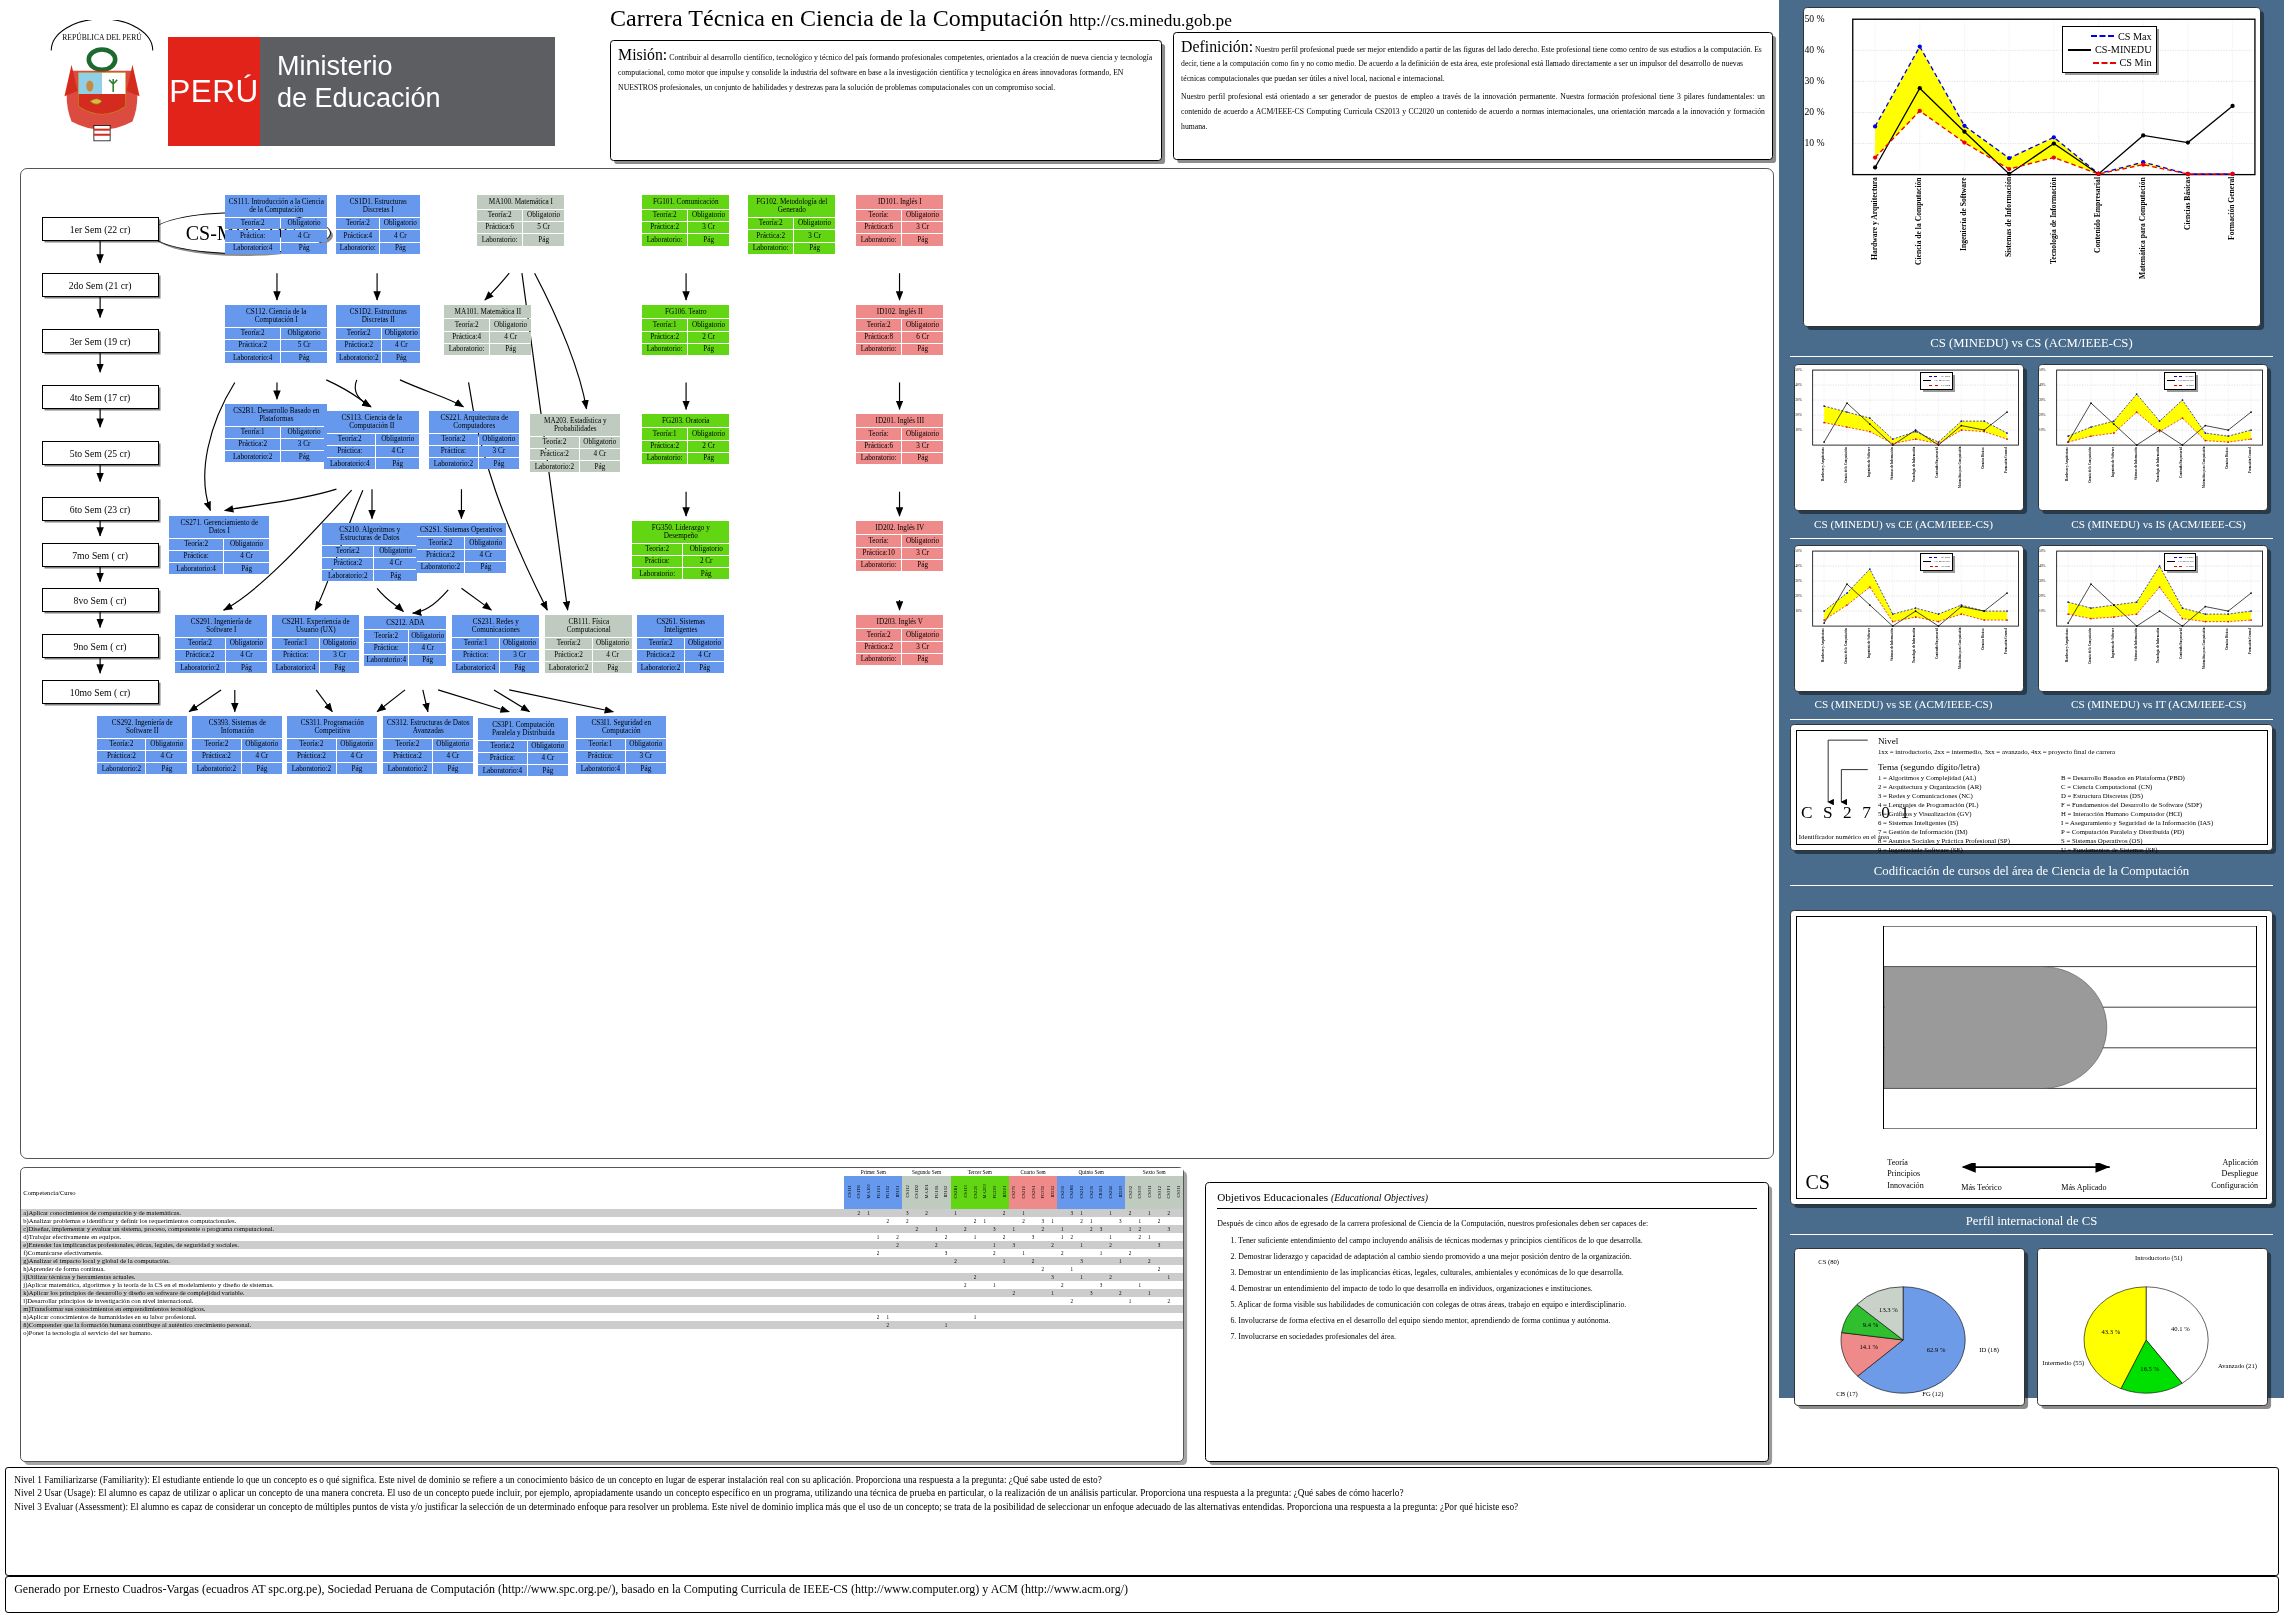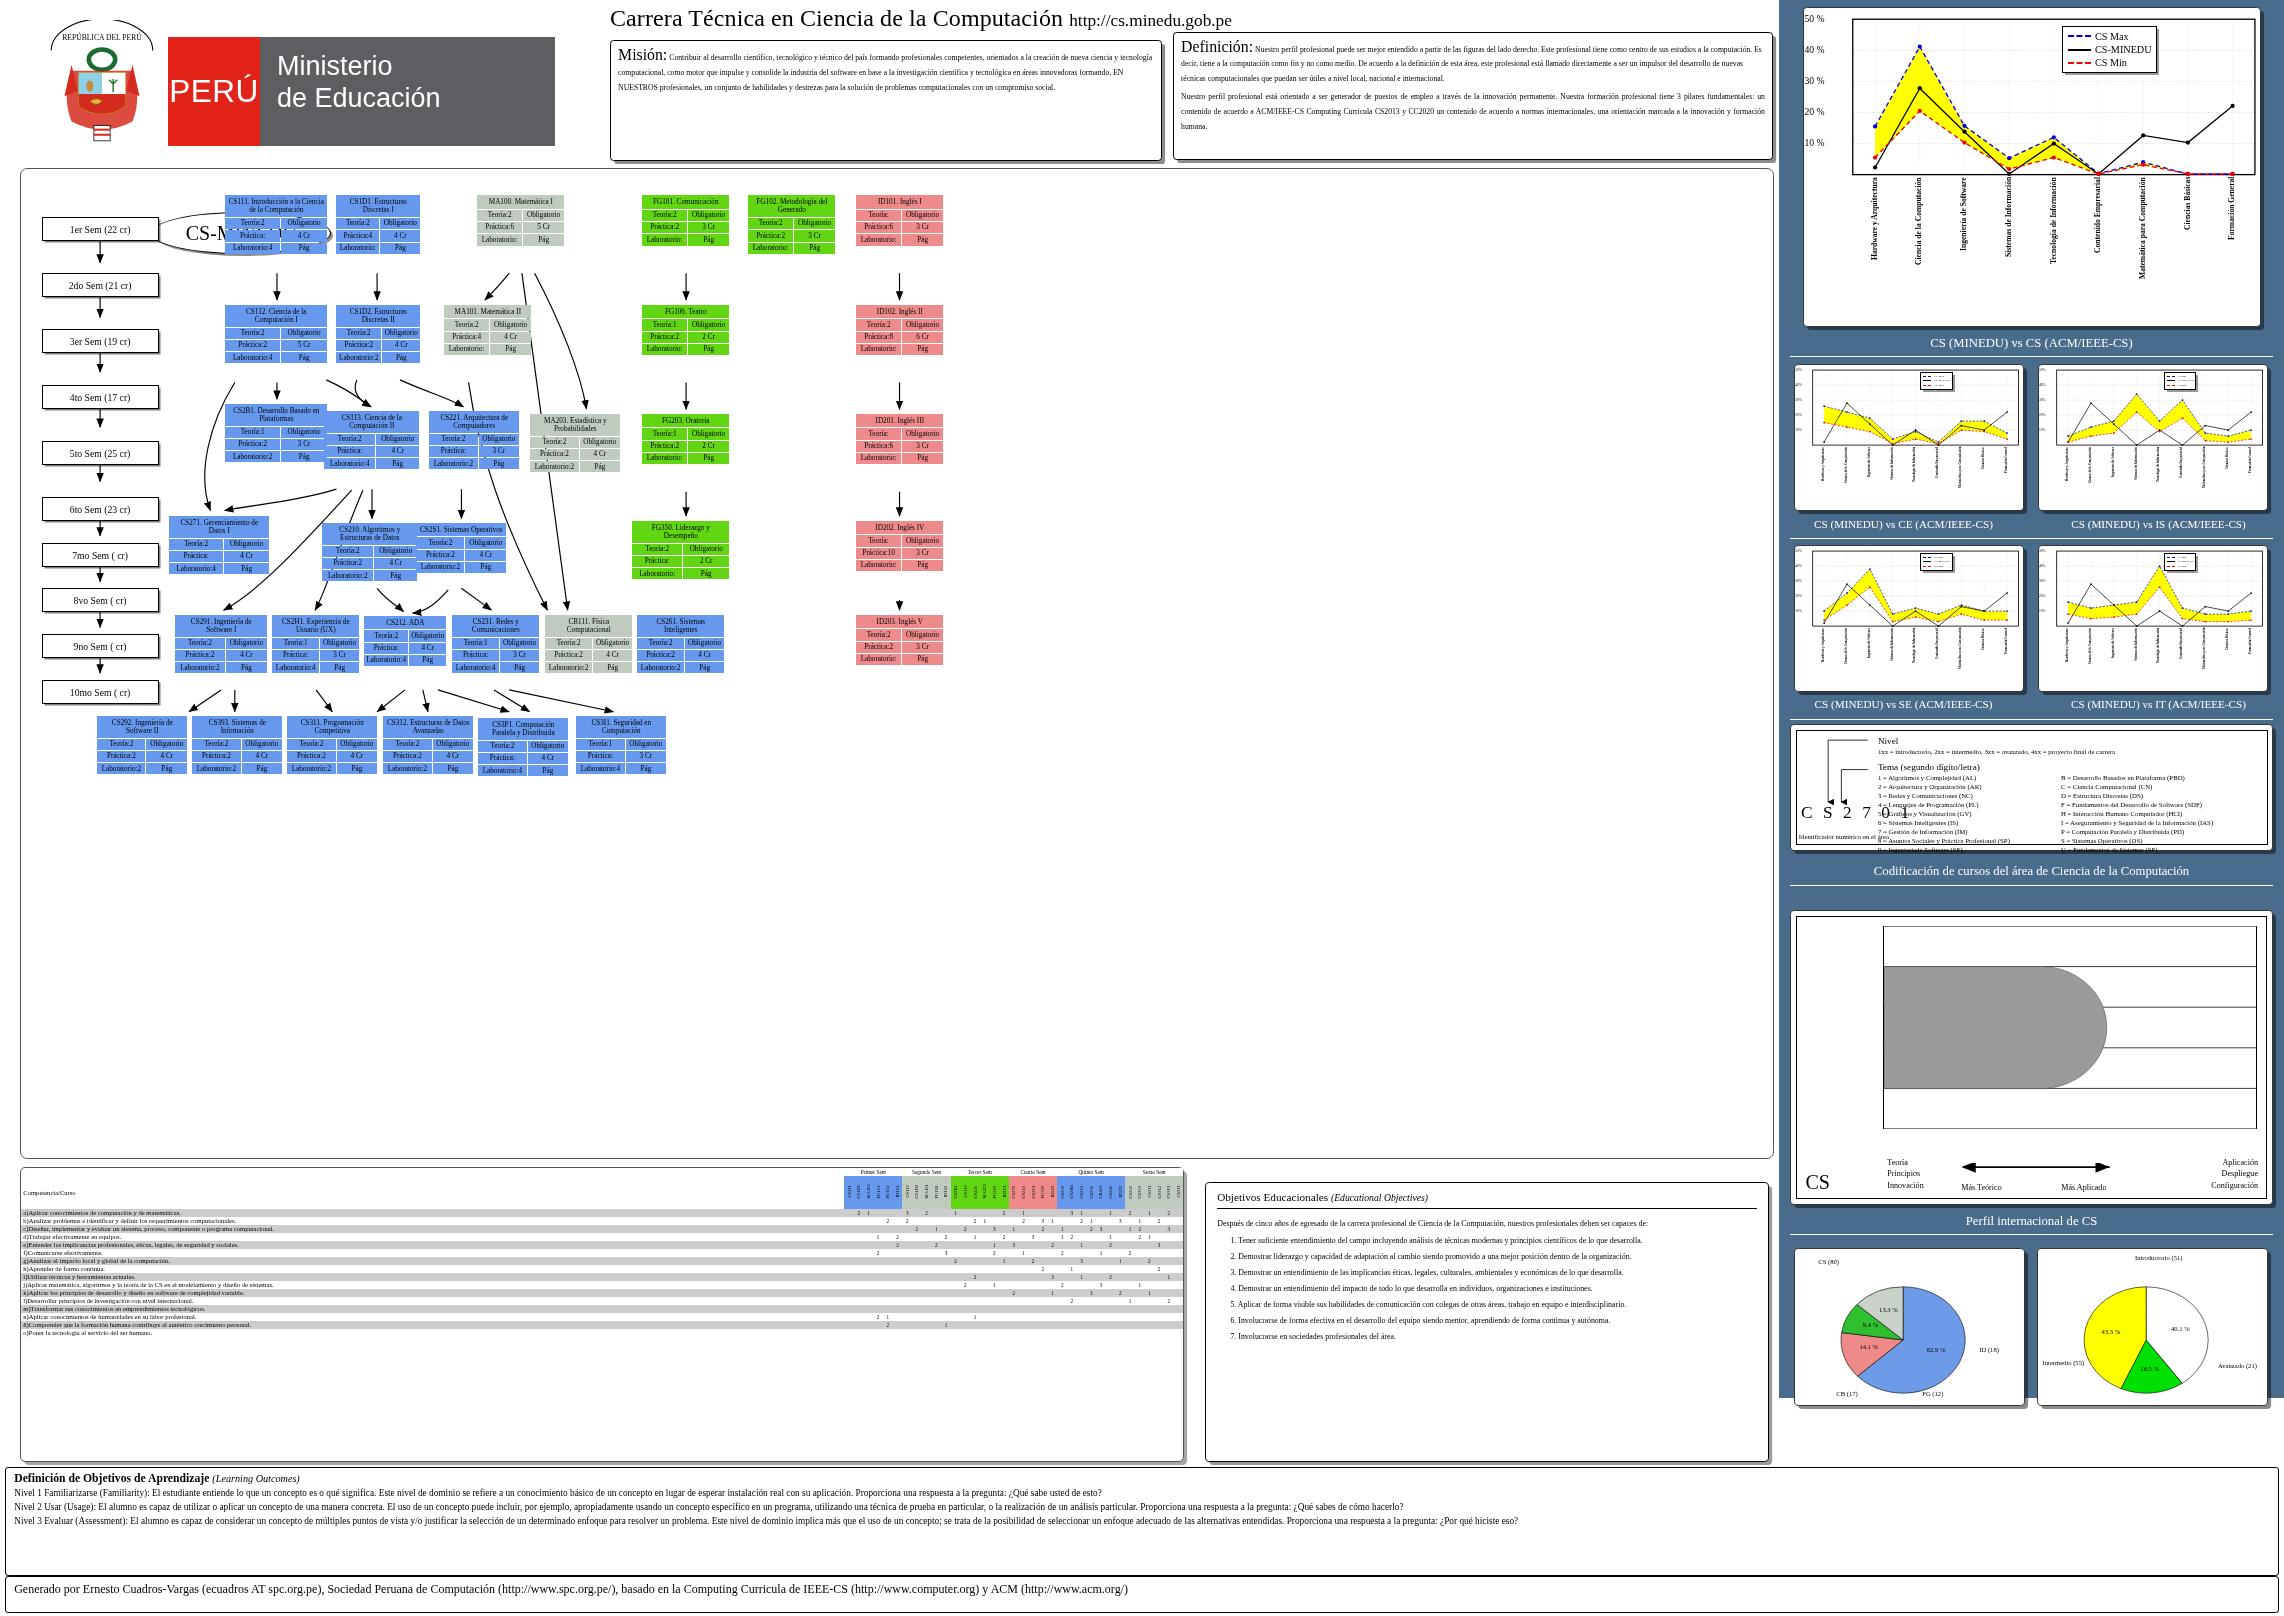--- a/index.html
+++ b/index.html
@@ -67,21 +67,21 @@
   .panel-cap { position:absolute; color:#fff; font-size:12.7px; text-align:center; width:100%; }
   .panel-rule { position:absolute; height:1px; background:#fff; left:11.2px; width:483px; }
 
   
   .chartwrap { position:relative; width:100%; height:100%; }
   .ylab { position:absolute; font-size:9.7px; text-align:left; }
   .xlab { position:absolute; font-size:7.6px; writing-mode:vertical-rl; transform:rotate(180deg);
       text-align:right; line-height:1.05; font-weight:bold; }
   .legendbox { position:absolute; border:1px solid #000; background:#fff; font-size:10.2px;
       box-shadow:2.5px 2.5px 0 -0.5px rgba(0,0,0,0.4); padding:2.5px 4.6px; }
-  .legrow { display:flex; align-items:center; gap:3.6px; height:13.2px; }
+  .legrow { display:flex; align-items:center; gap:3.6px; height:13.2px;justify-content:flex-end; }
   .legline { width:23.4px; height:0; border-top:2px dashed #0000EE; }
 
   .small-chart .xlab { font-size:3.3px; }
   .small-chart .ylab { font-size:3.6px; }
 
   
   #codif-card { left:11.2px; top:724px; width:483px; height:127px; }
   #codif-inner { position:absolute; inset:4.6px; border:0.8px solid #000; padding:4.1px 6.1px;
       font-size:6.8px; line-height:1.33; }
   .cod-h { font-size:9.2px; }
@@ -2105,23 +2105,19 @@
       <div class="obj-item">2. Demostrar liderazgo y capacidad de adaptación al cambio siendo promovido a una mejor posición dentro de la organización.</div>
       <div class="obj-item">3. Demostrar un entendimiento de las implicancias éticas, legales, culturales, ambientales y económicas de lo que desarrolla.</div>
       <div class="obj-item">4. Demostrar un entendimiento del impacto de todo lo que desarrolla en individuos, organizaciones e instituciones.</div>
       <div class="obj-item">5. Aplicar de forma visible sus habilidades de comunicación con colegas de otras áreas, trabajo en equipo e interdisciplinario.</div>
       <div class="obj-item">6. Involucrarse de forma efectiva en el desarrollo del equipo siendo mentor, aprendiendo de forma continua y autónoma.</div>
       <div class="obj-item">7. Involucrarse en sociedades profesionales del área.</div>
     </div>
 </div>
 
 <div id="lo-panel">
-  <div id="lo-title">
-    <b>Definición de Objetivos de Aprendizaje</b>
-    <i style="font-size:10.2px;">(Learning Outcomes)</i>
-  </div>
   <div class="lo-p">Nivel 1 Familiarizarse (Familiarity): El estudiante entiende lo que un concepto es o qué significa. Este nivel de dominio se refiere a un conocimiento básico de un concepto en lugar de esperar instalación real con su aplicación. Proporciona una respuesta a la pregunta: ¿Qué sabe usted de esto?</div>
   <div class="lo-p">Nivel 2 Usar (Usage): El alumno es capaz de utilizar o aplicar un concepto de una manera concreta. El uso de un concepto puede incluir, por ejemplo, apropiadamente usando un concepto específico en un programa, utilizando una técnica de prueba en particular, o la realización de un análisis particular. Proporciona una respuesta a la pregunta: ¿Qué sabes de cómo hacerlo?</div>
   <div class="lo-p">Nivel 3 Evaluar (Assessment): El alumno es capaz de considerar un concepto de múltiples puntos de vista y/o justificar la selección de un determinado enfoque para resolver un problema. Este nivel de dominio implica más que el uso de un concepto; se trata de la posibilidad de seleccionar un enfoque adecuado de las alternativas entendidas. Proporciona una respuesta a la pregunta: ¿Por qué hiciste eso?</div>
 </div>
 
 <div id="footer">Generado por Ernesto Cuadros-Vargas (ecuadros AT spc.org.pe), Sociedad Peruana de Computación (http://www.spc.org.pe/), basado en la Computing Curricula de IEEE-CS (http://www.computer.org) y ACM (http://www.acm.org/)</div>
 
 
 </body></html>

